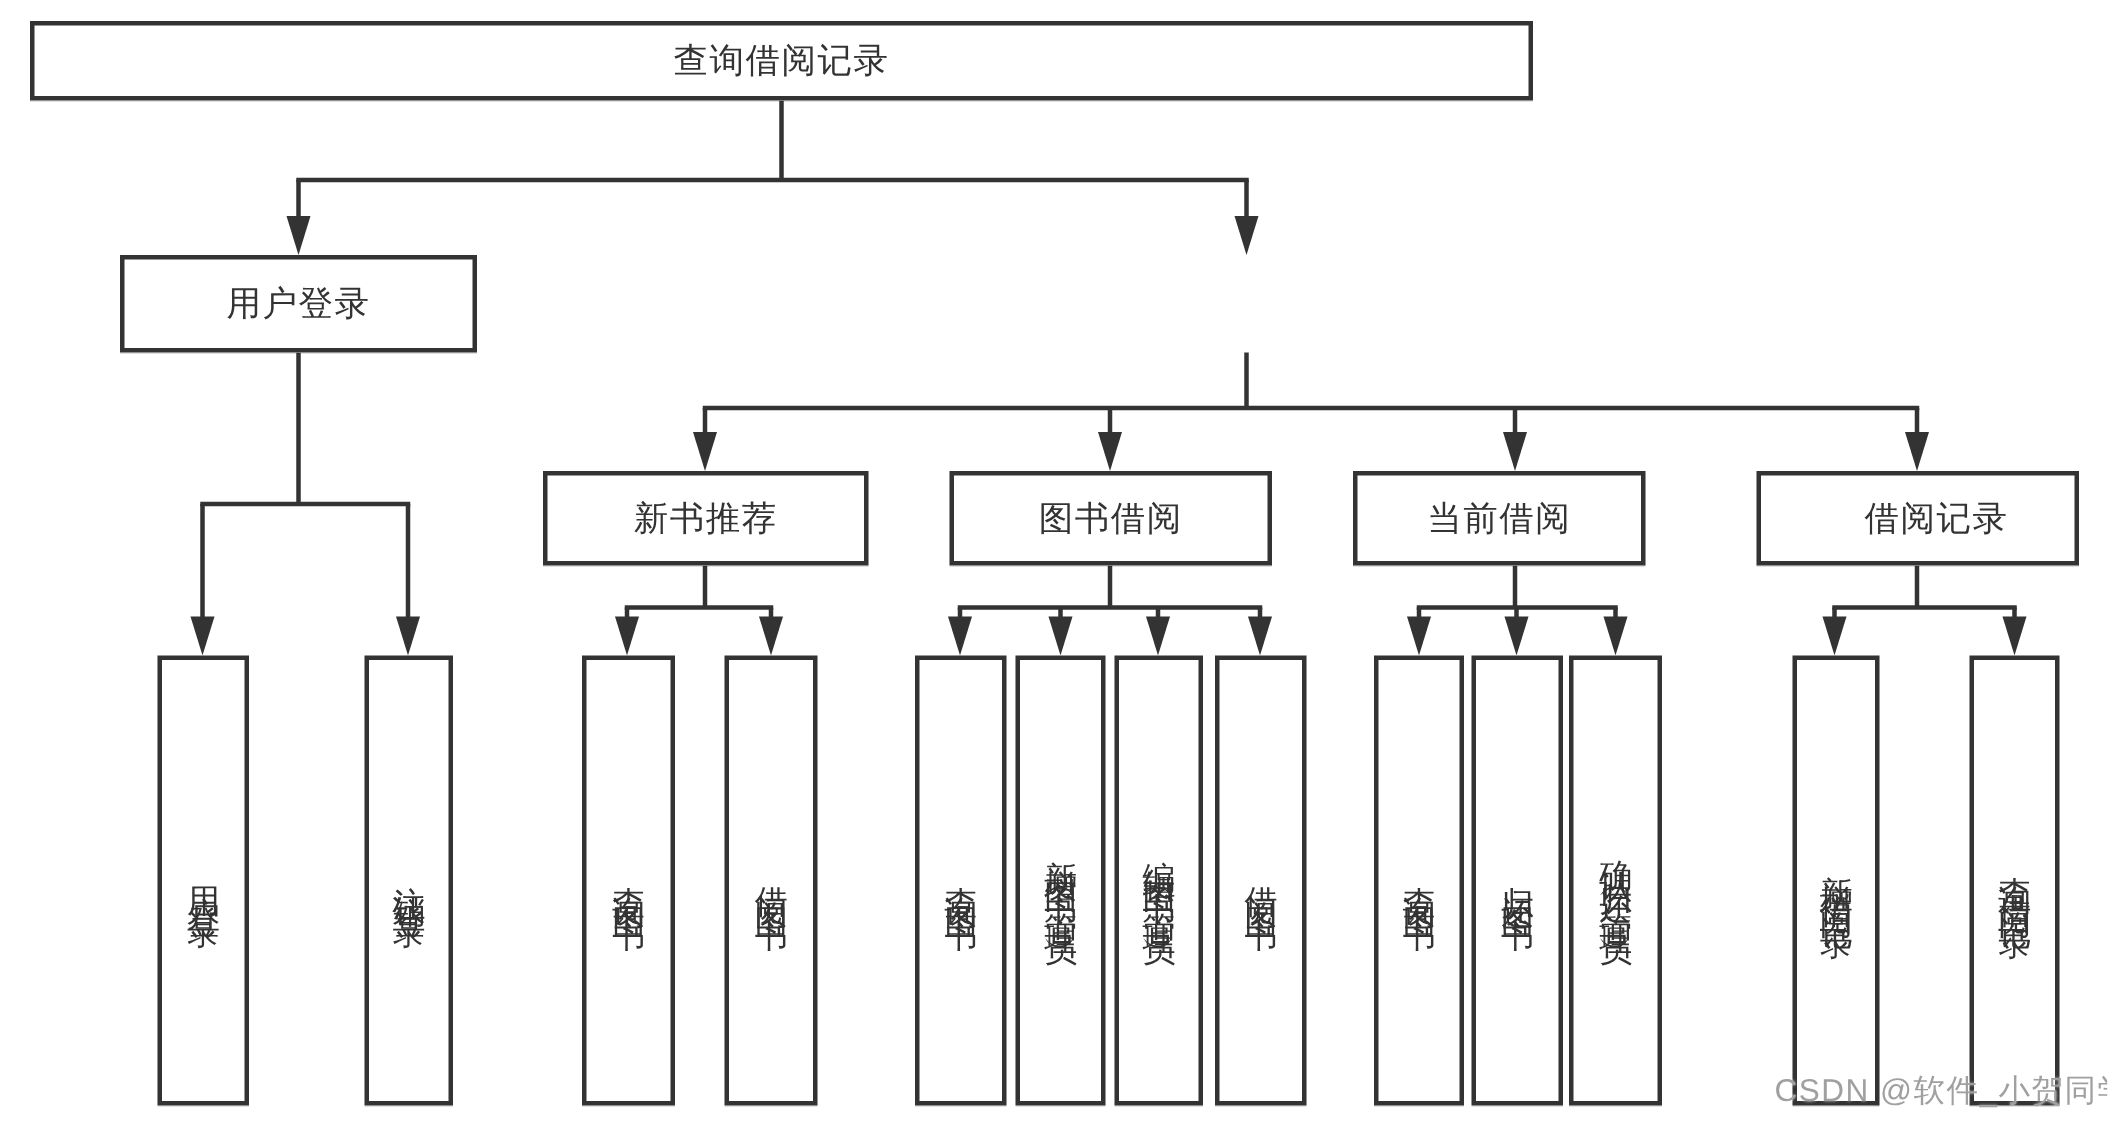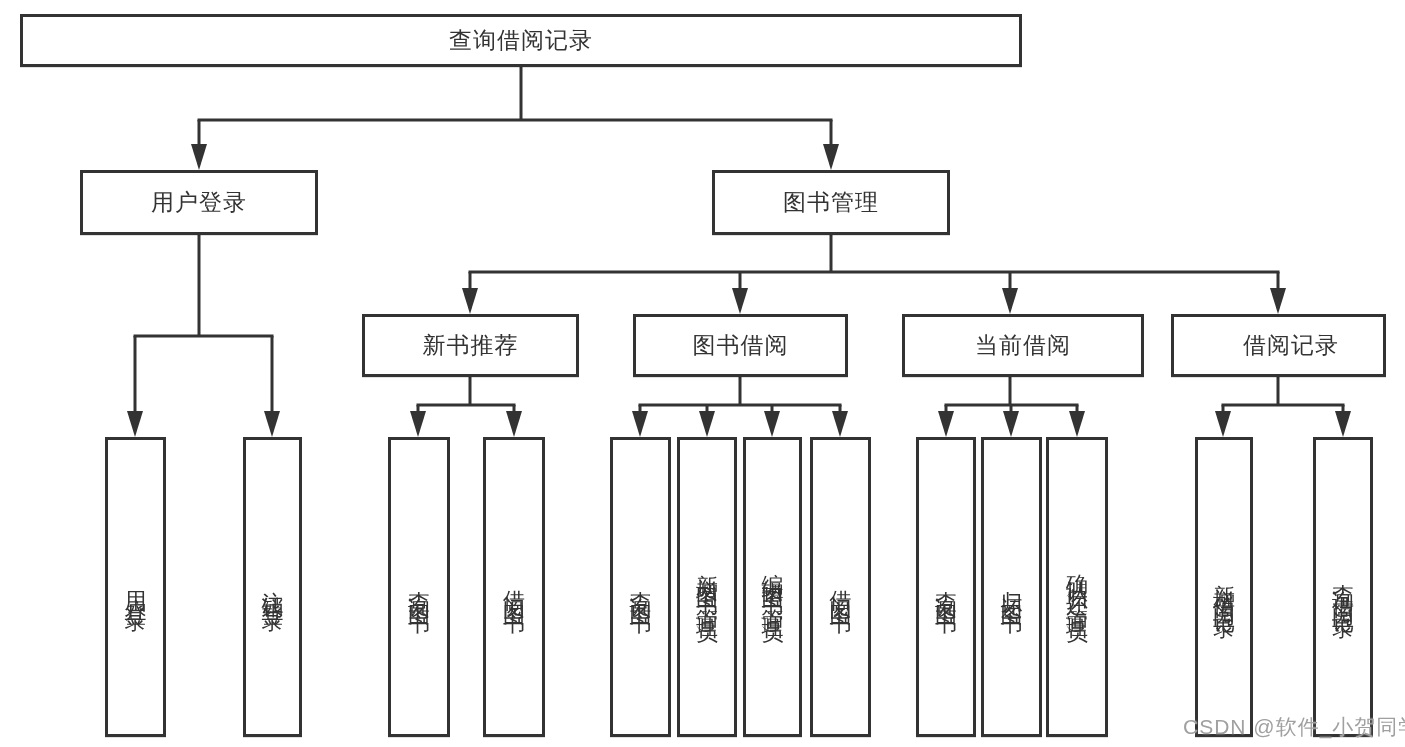--- a/index.html
+++ b/index.html
@@ -121,25 +121,24 @@
     <path d="M1221.5 405 H1344.5"></path>
     <path d="M1223 405 V417"></path>
       <polygon points="1215,411 1231,411 1223,437"></polygon>
     <path d="M1343 405 V417"></path>
       <polygon points="1335,411 1351,411 1343,437"></polygon>
   </svg>
 
   <div class="node" style="left:20px;top:14px;width:1002px;height:53px;">查询借阅记录</div>
 
   <div class="node" style="left:80px;top:170px;width:238px;height:65px;">用户登录</div>
-  <div class="node" style="left:712px;top:170px;width:238px;height:65px;">图书管理</div>
 
   <div class="node" style="left:362px;top:314px;width:217px;height:63px;">新书推荐</div>
   <div class="node" style="left:633px;top:314px;width:215px;height:63px;">图书借阅</div>
-  <div class="node" style="left:902px;top:314px;width:242px;height:63px;">当前借阅</div>
+  <div class="node" style="left:902px;top:314px;width:195px;height:63px;">当前借阅</div>
   <div class="node" style="left:1171px;top:314px;width:215px;height:63px;padding-left:25px;">借阅记录</div>
 
   <div class="node leaf" style="left:105px;top:437px;width:61px;height:300px;">用户登录</div>
   <div class="node leaf" style="left:243px;top:437px;width:59px;height:300px;">注销登录</div>
 
   <div class="node leaf" style="left:388px;top:437px;width:62px;height:300px;">查询图书</div>
   <div class="node leaf" style="left:483px;top:437px;width:62px;height:300px;">借阅图书</div>
 
   <div class="node leaf" style="left:610px;top:437px;width:61px;height:300px;">查询图书</div>
   <div class="node leaf" style="left:677px;top:437px;width:60px;height:300px;">新增图书（管理员）</div>

